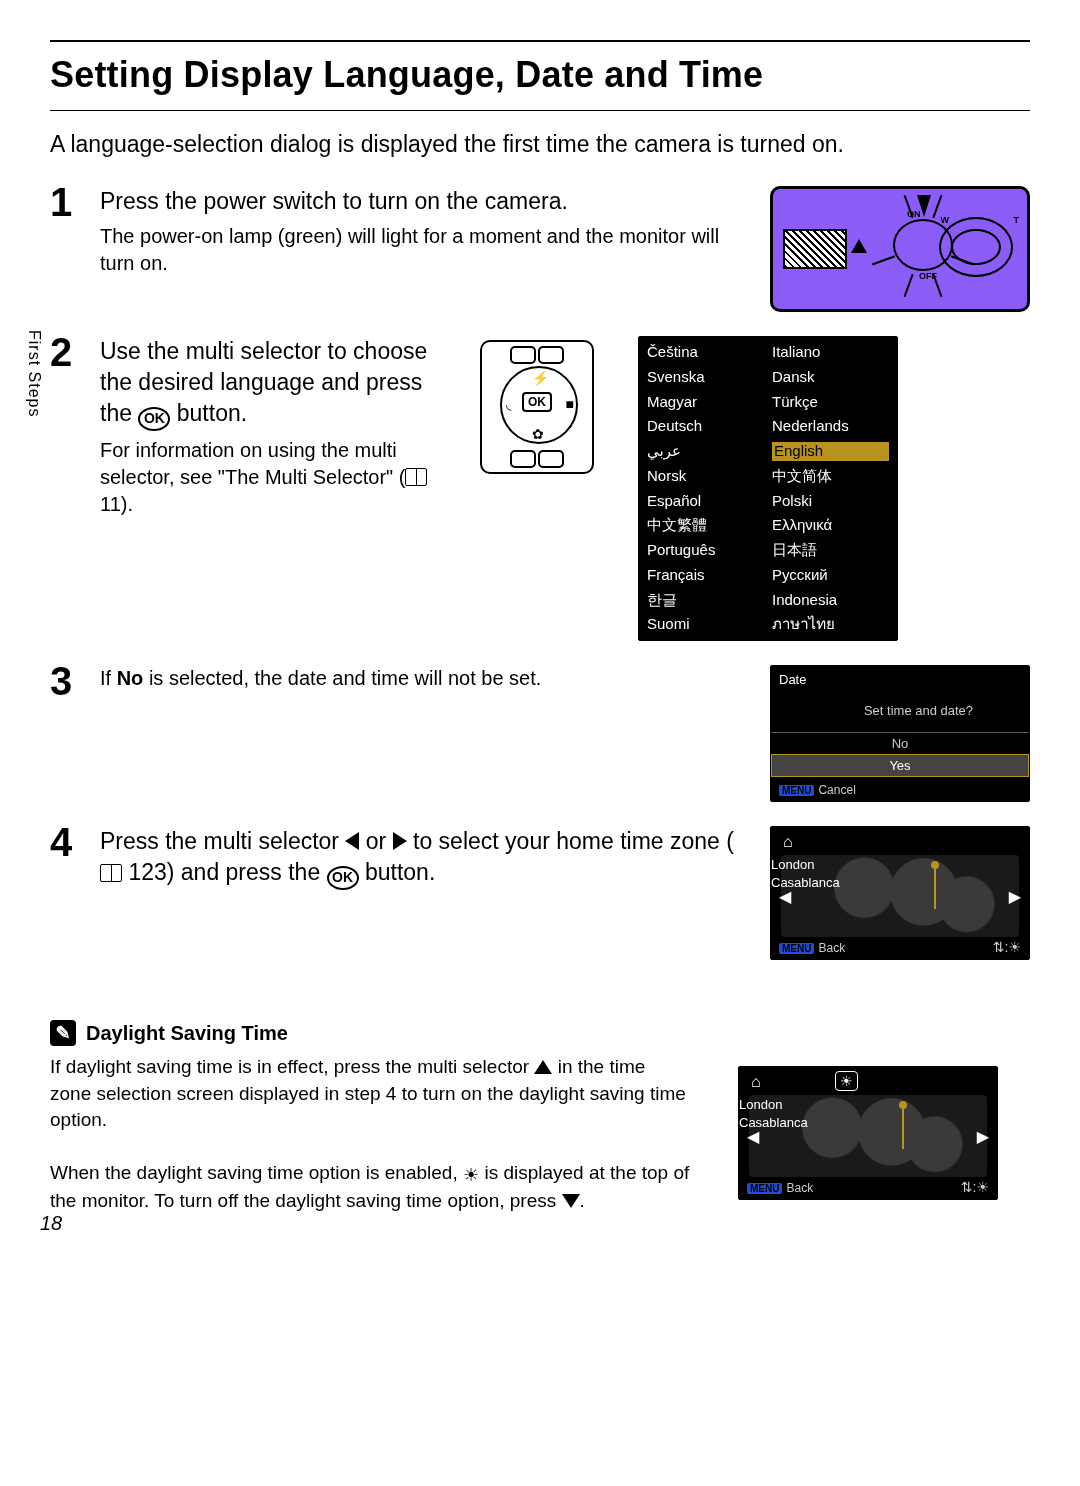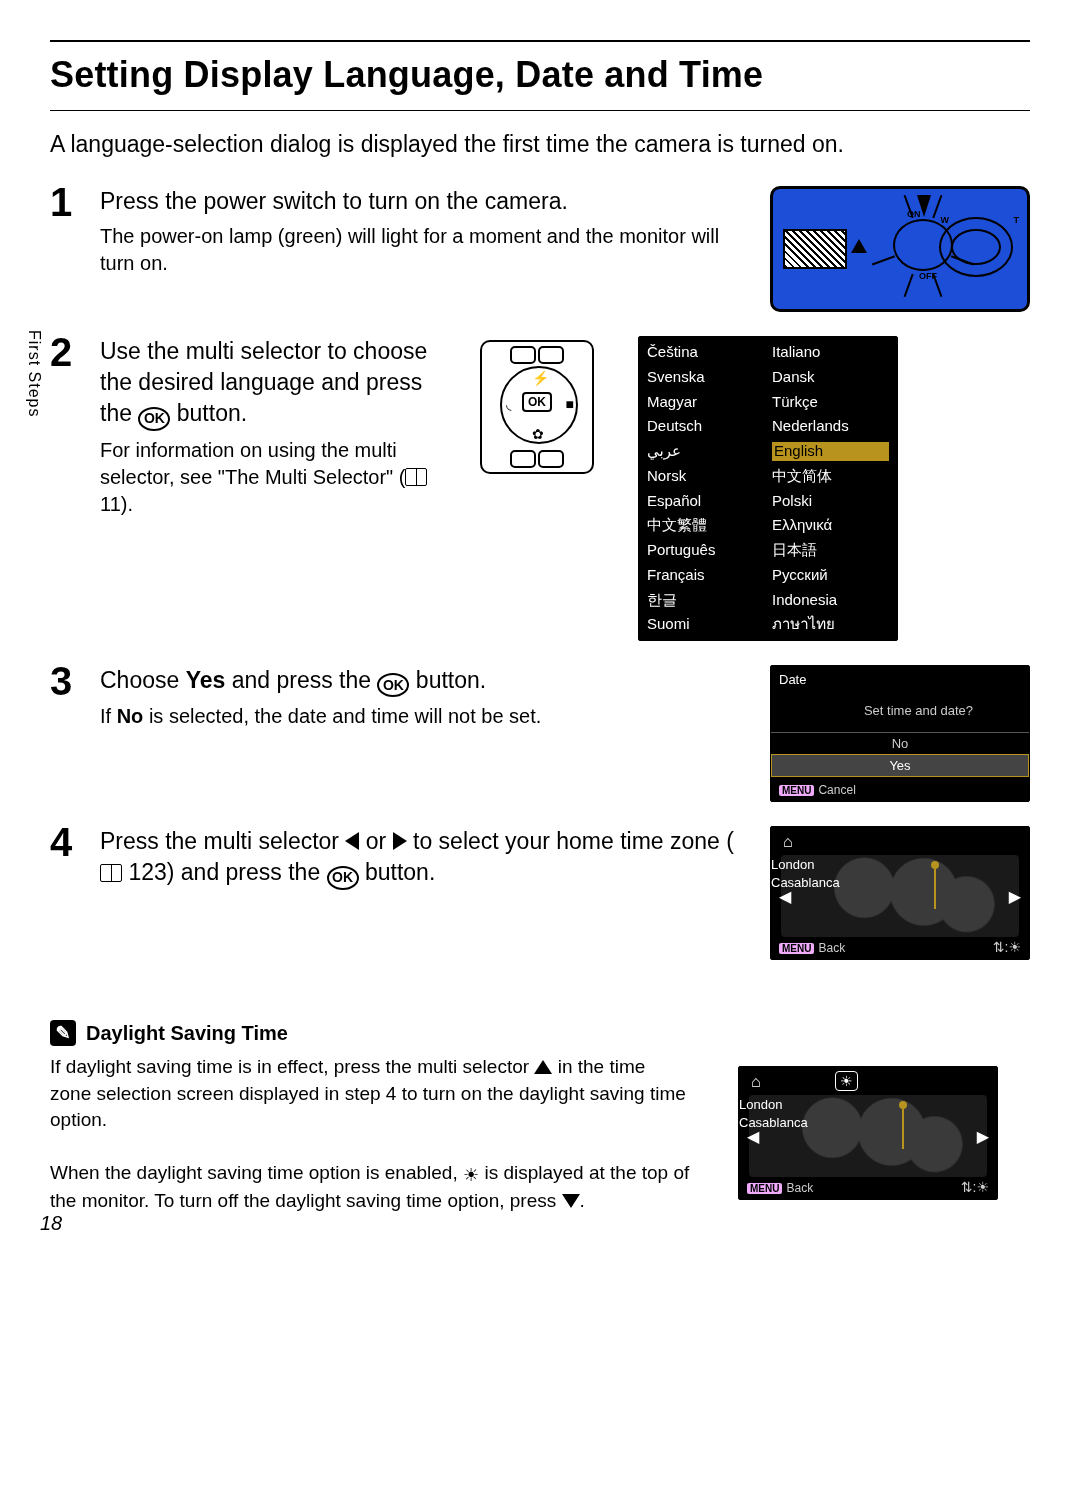--- a/index.html
+++ b/index.html
@@ -94,21 +94,21 @@
     display: inline-block;
     width: 0; height: 0;
     vertical-align: -1px;
   }
   .tri-left  { border-top: 9px solid transparent; border-bottom: 9px solid transparent; border-right: 14px solid #000; }
   .tri-right { border-top: 9px solid transparent; border-bottom: 9px solid transparent; border-left: 14px solid #000; }
   .tri-up    { border-left: 9px solid transparent; border-right: 9px solid transparent; border-bottom: 14px solid #000; }
   .tri-down  { border-left: 9px solid transparent; border-right: 9px solid transparent; border-top: 14px solid #000; }
 
   
-  .cam-box { border: 3px solid #000; border-radius: 10px; height: 120px; position: relative; background: #1d4ed8; }
+  .cam-box { border: 3px solid #000; border-radius: 10px; height: 120px; position: relative; background: #8b5cf6; }
   .cam-hatch { position: absolute; left: 10px; top: 40px; width: 60px; height: 36px; background: repeating-linear-gradient(45deg,#000 0 2px,#fff 2px 5px); border: 2px solid #000; }
   .cam-tri { position: absolute; left: 78px; top: 50px; width:0;height:0;border-left:8px solid transparent;border-right:8px solid transparent;border-bottom:14px solid #000;}
   .cam-switch { position: absolute; left: 120px; top: 30px; width: 56px; height: 48px; border: 2px solid #000; border-radius: 50%; }
   .cam-switch::after { content:""; position:absolute; left:22px; top:-26px; width:0;height:0;border-left:7px solid transparent;border-right:7px solid transparent;border-top:22px solid #000;}
   .cam-rays div { position:absolute; width:24px; height:2px; background:#000; left:50%; top:50%; transform-origin:left center;}
   .cam-dial { position:absolute; right:14px; top:28px; width:70px; height:56px; border:2px solid #000; border-radius:50%; }
   .cam-dial::after{content:"";position:absolute;inset:10px;border:2px solid #000;border-radius:50%;}
   .cam-label{position:absolute;font-size:9px;font-weight:700;}
 
   
@@ -122,21 +122,21 @@
   }
   .lang-grid { display: grid; grid-template-columns: repeat(2, 1fr); gap: 6px 8px; }
   .lang-grid span { white-space: nowrap; font-size: 15px; line-height: 1.25; }
   .lang-sel { background: #b8941f; color: #000; padding: 0 2px; }
 
   
   .lcd-title { font-size: 13px; margin-bottom: 6px; }
   .lcd-center { text-align: center; font-size: 13px; padding: 10px 0 14px; color:#ccc;margin-left:37px;}
   .opt { text-align:center; font-size:13px; border-top:1px solid #555; padding:3px 0; color:#ccc;}
   .opt.sel { background:#444; color:#fff; border:1px solid #b8941f;}
-  .menu-chip { background:#f0abfc; color:#000; font-size:10px; font-weight:700; padding:0 3px; border-radius:2px; margin-right:4px;}
+  .menu-chip { background:#1d4ed8; color:#000; font-size:10px; font-weight:700; padding:0 3px; border-radius:2px; margin-right:4px;}
   .lcd-foot { font-size:12px; margin-top:6px; color:#ccc;}
 
   
   .map { height: 120px; position: relative; background:#000; overflow:hidden;}
   .map-globe { position:absolute; inset:28px 10px 22px 10px; background:
      radial-gradient(circle at 35% 40%, #3a3a3a 0 18%, transparent 19%),
      radial-gradient(circle at 60% 45%, #3a3a3a 0 22%, transparent 23%),
      radial-gradient(circle at 78% 60%, #3a3a3a 0 14%, transparent 15%),
      #1a1a1a;
      border-radius:4px;
@@ -263,23 +263,20 @@
             <span>Suomi</span>
             <span>ภาษาไทย</span>
           </div>
       </div>
     </div>
   </div>
 
   <div class="step">
     <div class="num">3</div>
     <div class="body">
-      <div class="head">
-        <span>Choose </span><span class="bold">Yes</span><span> and press the </span><span class="ok-btn">OK</span><span> button.</span>
-      </div>
       <div class="sub">
         <span>If </span><span class="bold">No</span><span> is selected, the date and time will not be set.</span>
       </div>
     </div>
     <div class="right">
       <div class="lcd" style="padding:6px 0 4px">
         <div class="lcd-title" style="padding:0 8px">Date</div>
         <div class="lcd-center">Set time and date?</div>
         <div class="opt">No</div>
         <div class="opt sel">Yes</div>

